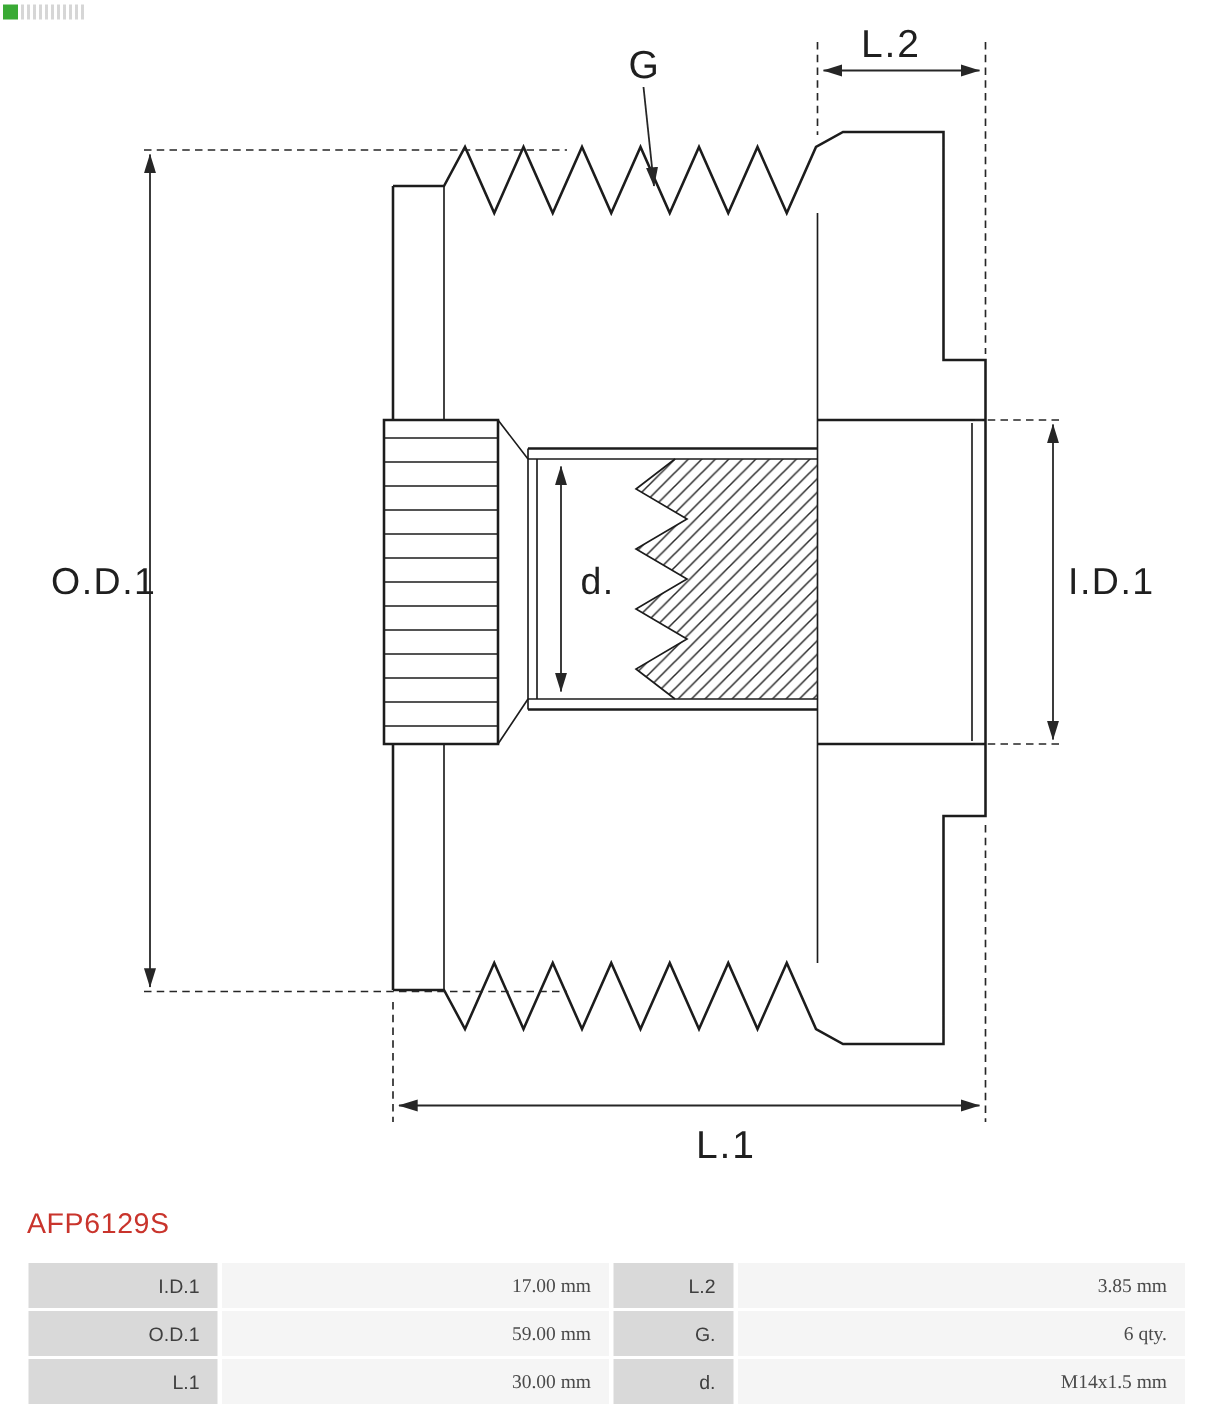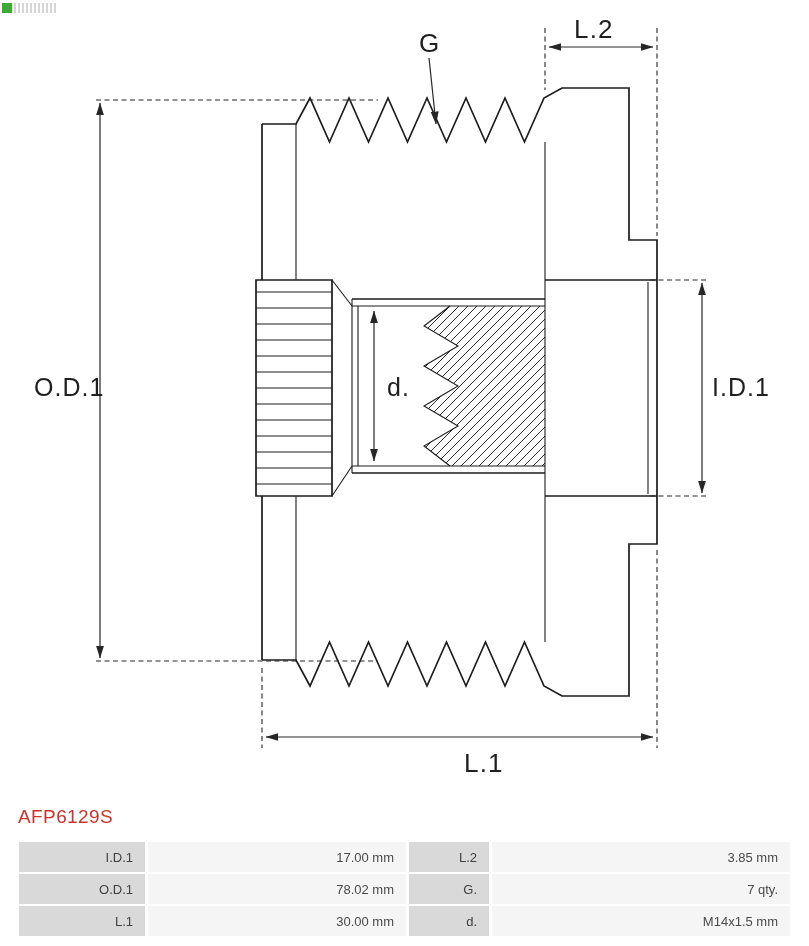--- a/index.html
+++ b/index.html
@@ -21,21 +21,21 @@
   .dash{fill:none;stroke:#262626;stroke-width:1.1;stroke-dasharray:5 3.5;}
   .dim-label{font-family:"Liberation Sans",sans-serif;font-size:26px;fill:#1f1f1f;letter-spacing:1.2px;}
   .dim-label-sm{font-family:"Liberation Sans",sans-serif;font-size:25px;fill:#1f1f1f;letter-spacing:1px;}
 
   .part-number{margin:8px 0 0 18px;font-size:19px;letter-spacing:.4px;color:#c9342c;}
 
   table.spec{margin:12px 16px 0 16px;width:777px;border-collapse:separate;border-spacing:3px 2px;
     font-size:13px;color:#4a4a4a;table-layout:fixed;}
   table.spec td{padding:7px 12px;text-align:right;vertical-align:middle;height:16px;}
   td.lbl{background:#d9d9d9;color:#3f3f3f;}
-  td.val{background:#f5f5f5;color:#4a4a4a;}
+  td.val{background:#f5f5f5;color:#4a4a4a;font-family:Liberation Serif, serif;}
 </style>
 </head>
 <body>
 
 <div class="page">
 
   <div class="logo">
     <span class="logo-green"></span>
     <span class="logo-bars"></span>
   </div>
@@ -131,23 +131,23 @@
     </colgroup>
     <tbody>
       <tr>
         <td class="lbl">I.D.1</td>
         <td class="val">17.00 mm</td>
         <td class="lbl">L.2</td>
         <td class="val">3.85 mm</td>
       </tr>
       <tr>
         <td class="lbl">O.D.1</td>
-        <td class="val">78.02 mm</td>
+        <td class="val">59.00 mm</td>
         <td class="lbl">G.</td>
-        <td class="val">7 qty.</td>
+        <td class="val">6 qty.</td>
       </tr>
       <tr>
         <td class="lbl">L.1</td>
         <td class="val">30.00 mm</td>
         <td class="lbl">d.</td>
         <td class="val">M14x1.5 mm</td>
       </tr>
     </tbody>
   </table>
 

